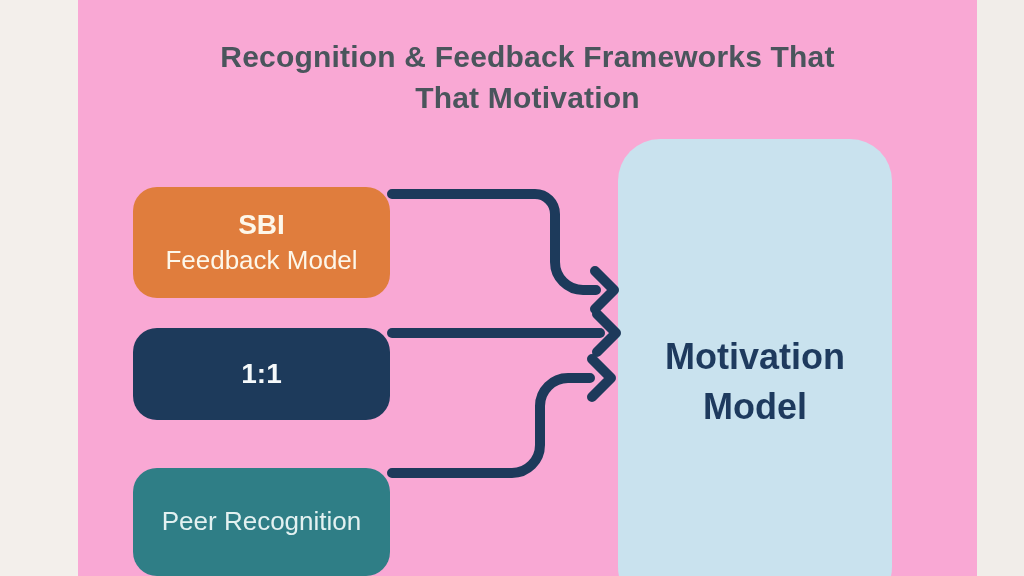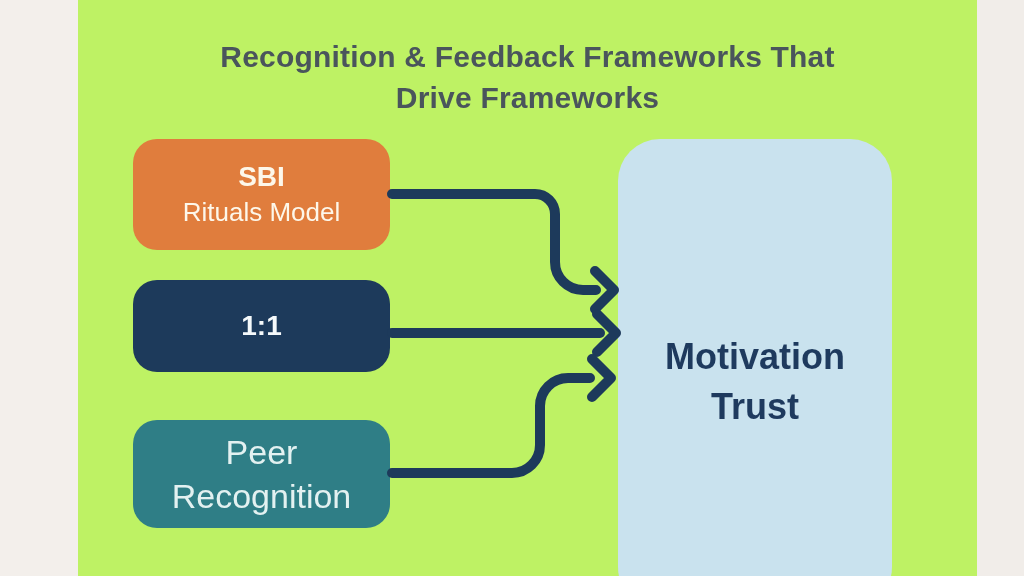--- a/index.html
+++ b/index.html
@@ -1,46 +1,46 @@
 <!DOCTYPE html>
 <html><head>
 <meta charset="utf-8">
 <style>
   html,body{margin:0;padding:0;}
   .canvas{
     position:relative;
     width:1024px;height:576px;
-    background:#bef264;
+    background:#f9a8d4;
     overflow:hidden;
     font-family:"Liberation Sans", sans-serif;
   }
   .strip{position:absolute;top:0;height:576px;}
   .strip-left{left:0;width:78px;background:#f3efeb;}
   .strip-right{left:977px;width:47px;background:#f1ede9;}
 
   .title{
     position:absolute;left:78px;top:36px;width:899px;
     text-align:center;color:#4a555c;
     font-size:30px;font-weight:700;line-height:41px;
     letter-spacing:0.2px;
   }
 
   .source-box{
     position:absolute;left:133px;width:257px;
     border-radius:24px;
     display:flex;flex-direction:column;justify-content:center;align-items:center;
-    text-align:center;line-height:1.3;
+    text-align:center;line-height:1.3;margin-top:48px;
   }
   .box-sbi{top:139px;height:111px;background:#e07d3d;color:#fdf7ea;}
   .box-rituals{top:280px;height:92px;background:#1d3a5b;color:#f5f9fb;}
   .box-peer{top:420px;height:108px;background:#2f7e86;color:#e3f1f1;}
 
   .src-line1{font-size:28px;font-weight:700;}
   .src-line2{font-size:26px;font-weight:500;}
-  .box-peer .src-line1{font-size:34px;font-weight:500;}
+  .box-peer .src-line1{font-size:26px;font-weight:500;}
 
   .outcome-box{
     position:absolute;left:618px;top:139px;width:274px;height:470px;
     background:#c9e2ee;border-radius:42px;
     display:flex;flex-direction:column;justify-content:center;align-items:center;
     text-align:center;color:#1e3a5e;
     font-size:36px;font-weight:700;line-height:50px;
   }
   .outcome-inner{transform:translateY(8px);}
 
@@ -50,40 +50,40 @@
 </head>
 <body>
 
 <div class="canvas">
 
   <div class="strip strip-left"></div>
   <div class="strip strip-right"></div>
 
   <div class="title">
     <div>Recognition &amp; Feedback Frameworks That</div>
-    <div>Drive Frameworks</div>
+    <div>That Motivation</div>
   </div>
 
   <div class="source-box box-sbi">
     <div class="src-line1">SBI</div>
-    <div class="src-line2">Rituals Model</div>
+    <div class="src-line2">Feedback Model</div>
   </div>
 
   <div class="source-box box-rituals">
     <div class="src-line1">1:1</div>
   </div>
 
   <div class="source-box box-peer">
     <div class="src-line1">Peer Recognition</div>
   </div>
 
   <div class="outcome-box">
     <div class="outcome-inner">
       <div>Motivation</div>
-      <div>Trust</div>
+      <div>Model</div>
     </div>
   </div>
 
   <svg class="arrow-layer" viewBox="0 0 1024 576">
 
     <g>
       <path d="M392,194 L535,194 A20,20 0 0 1 555,214 L555,262 A28,28 0 0 0 583,290 L596,290"></path>
       <path d="M595,271 L614,290 L595,309"></path>
     </g>
 

